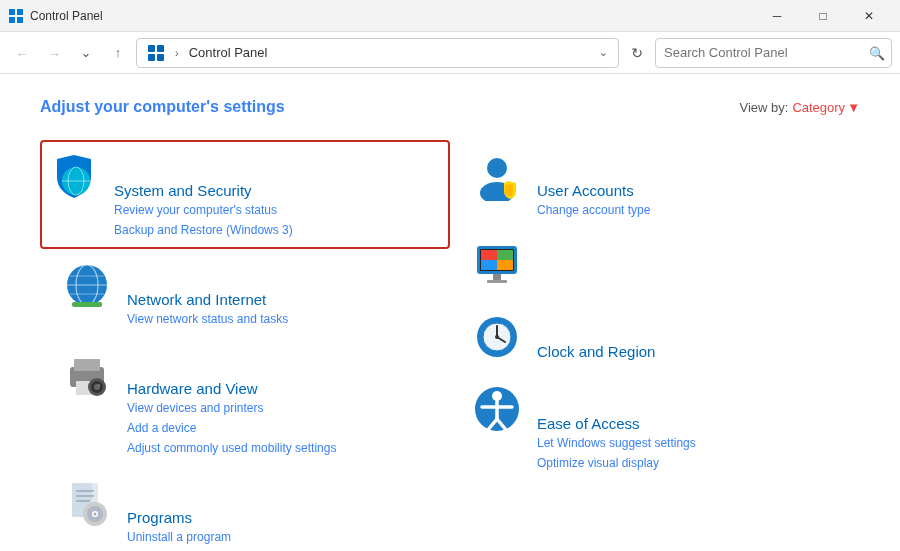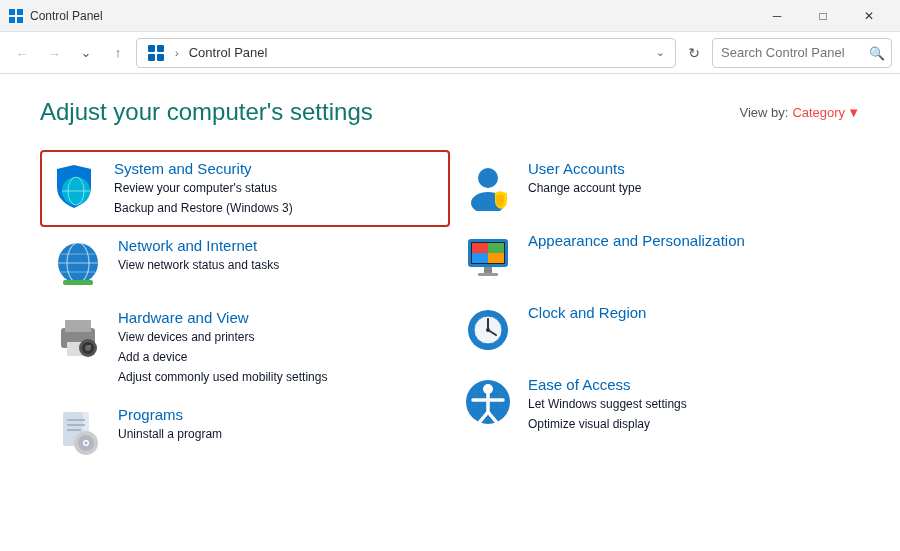--- a/index.html
+++ b/index.html
@@ -104,21 +104,21 @@
       border: none;
       background: transparent;
       border-radius: 4px;
       cursor: pointer;
       color: #555;
       font-size: 14px;
     }
 
     .search-box {
       height: 30px;
-      width: 180px;
+      width: 237px;
       border: 1px solid #ccc;
       border-radius: 4px;
       padding: 0 28px 0 8px;
       font-size: 13px;
       color: #999;
       background: #fff;
       outline: none;
     }
     .search-wrapper {
       position: relative;
@@ -145,23 +145,23 @@
       overflow: hidden;
     }
 
     .main-header {
       display: flex;
       justify-content: space-between;
       align-items: center;
       margin-bottom: 24px;
     }
     .main-title {
-      font-size: 24px;
-      color: #0f766e;
-      font-weight: 400;
+      font-size: 16px;
+      color: #3b82f6;
+      font-weight: 700;
     }
     .view-by {
       font-size: 13px;
       color: #333;
       display: flex;
       align-items: center;
       gap: 4px;
     }
     .view-by-label { color: #555; }
     .view-by-value {
@@ -175,21 +175,21 @@
     
     .categories {
       display: grid;
       grid-template-columns: 1fr 1fr;
       gap: 0;
     }
 
     .category-item {
       display: flex;
       align-items: flex-start;
-      padding: 10px 12px;
+      padding: 10px 21px;
       gap: 14px;
       cursor: pointer;
       border-radius: 4px;
     }
 
     .category-item.highlighted {
       border: 2px solid #c42b1c;
       border-radius: 4px;
       padding: 8px 6px;
     }
@@ -202,24 +202,25 @@
       align-items: center;
       justify-content: center;
     }
 
     .category-text { display: flex; flex-direction: column; gap: 2px; }
     .category-name {
       font-size: 15px;
       color: #0067b8;
       font-weight: 400;
       cursor: pointer;
+      margin-top: 32px;
     }
     .category-link {
       font-size: 12px;
-      color: #0f172a;
+      color: #3b82f6;
       cursor: pointer;
       line-height: 1.5;
     }
 
     
     svg { display: block; }
   </style>
 </head>
 <body>
 
@@ -396,23 +397,20 @@
 
             <rect x="9" y="10" width="16" height="10" fill="#f44336"></rect>
             <rect x="25" y="10" width="16" height="10" fill="#4caf50"></rect>
             <rect x="9" y="20" width="16" height="10" fill="#2196f3"></rect>
             <rect x="25" y="20" width="16" height="10" fill="#ff9800"></rect>
 
             <rect x="21" y="34" width="8" height="6" fill="#888"></rect>
             <rect x="15" y="40" width="20" height="3" rx="1" fill="#999"></rect>
           </svg>
         </div>
-        <div class="category-text">
-          <span class="category-name">Appearance and Personalization</span>
-        </div>
       </div>
 
       <div class="category-item">
         <div class="category-icon">
           <svg width="50" height="50" viewBox="0 0 50 50">
 
             <circle cx="25" cy="25" r="20" fill="#1e7ec8"></circle>
 
             <circle cx="25" cy="25" r="14" fill="#eef4fa" stroke="#1e7ec8" stroke-width="1"></circle>
             <line x1="25" y1="25" x2="25" y2="14" stroke="#333" stroke-width="2" stroke-linecap="round"></line>

